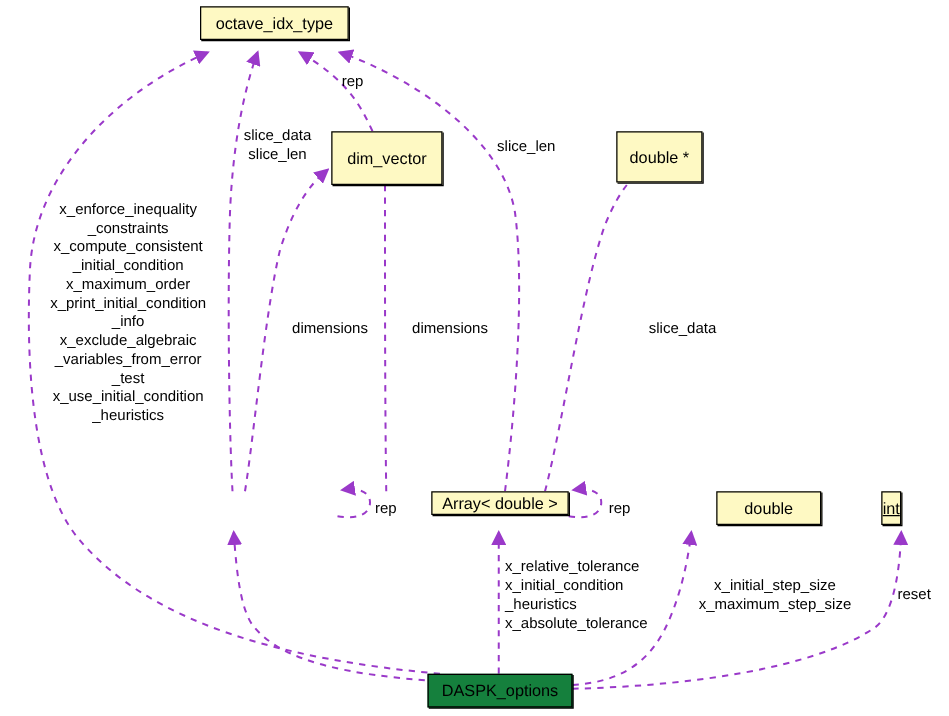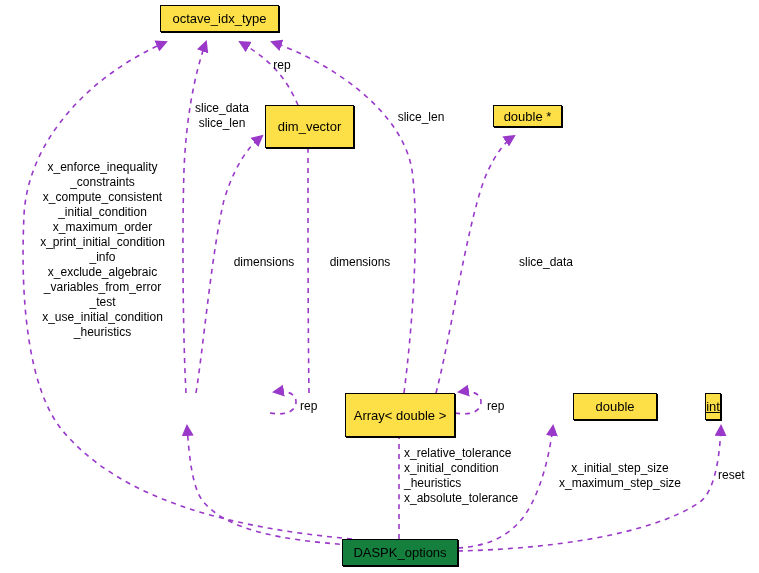--- a/index.html
+++ b/index.html
@@ -7,21 +7,21 @@
     width:759px;height:573px;overflow:hidden;
     font-family:"Liberation Sans","DejaVu Sans",sans-serif;
   }
   #diagram{position:relative;width:759px;height:573px;}
   svg#edges{position:absolute;left:0;top:0;width:759px;height:573px;}
 
   .node{
     position:absolute;
     box-sizing:border-box;
     border:1px solid #000000;
-    background:#fde047;
+    background:#fef9c3;
     color:#000000;
     font-size:13px;
     line-height:1;
     display:flex;align-items:center;justify-content:center;
     white-space:nowrap;
     box-shadow:1px 1px 0 0 #000000;
   }
   .node.highlight{background:#15803d;}
 
   .edgelabel{
@@ -78,26 +78,26 @@
   </svg>
 
   <div class="node" style="left:160px;top:5px;width:119px;height:27px;">
     <span>octave_idx_type</span>
   </div>
 
   <div class="node" style="left:265px;top:105px;width:89px;height:43px;">
     <span>dim_vector</span>
   </div>
 
-  <div class="node" style="left:493px;top:105px;width:69px;height:22px;">
+  <div class="node" style="left:493px;top:105px;width:69px;height:41px;">
     <span>double *</span>
   </div>
 
 
-  <div class="node" style="left:345px;top:393px;width:110px;height:44px;">
+  <div class="node" style="left:345px;top:393px;width:110px;height:19px;">
     <span>Array&lt; double &gt;</span>
   </div>
 
   <div class="node" style="left:528px;top:393px;width:84px;height:27px;margin-left:45px;">
     <span>double</span>
   </div>
 
   <div class="node" style="left:705px;top:393px;width:16px;height:27px;text-decoration:underline;">
     <span>int</span>
   </div>

